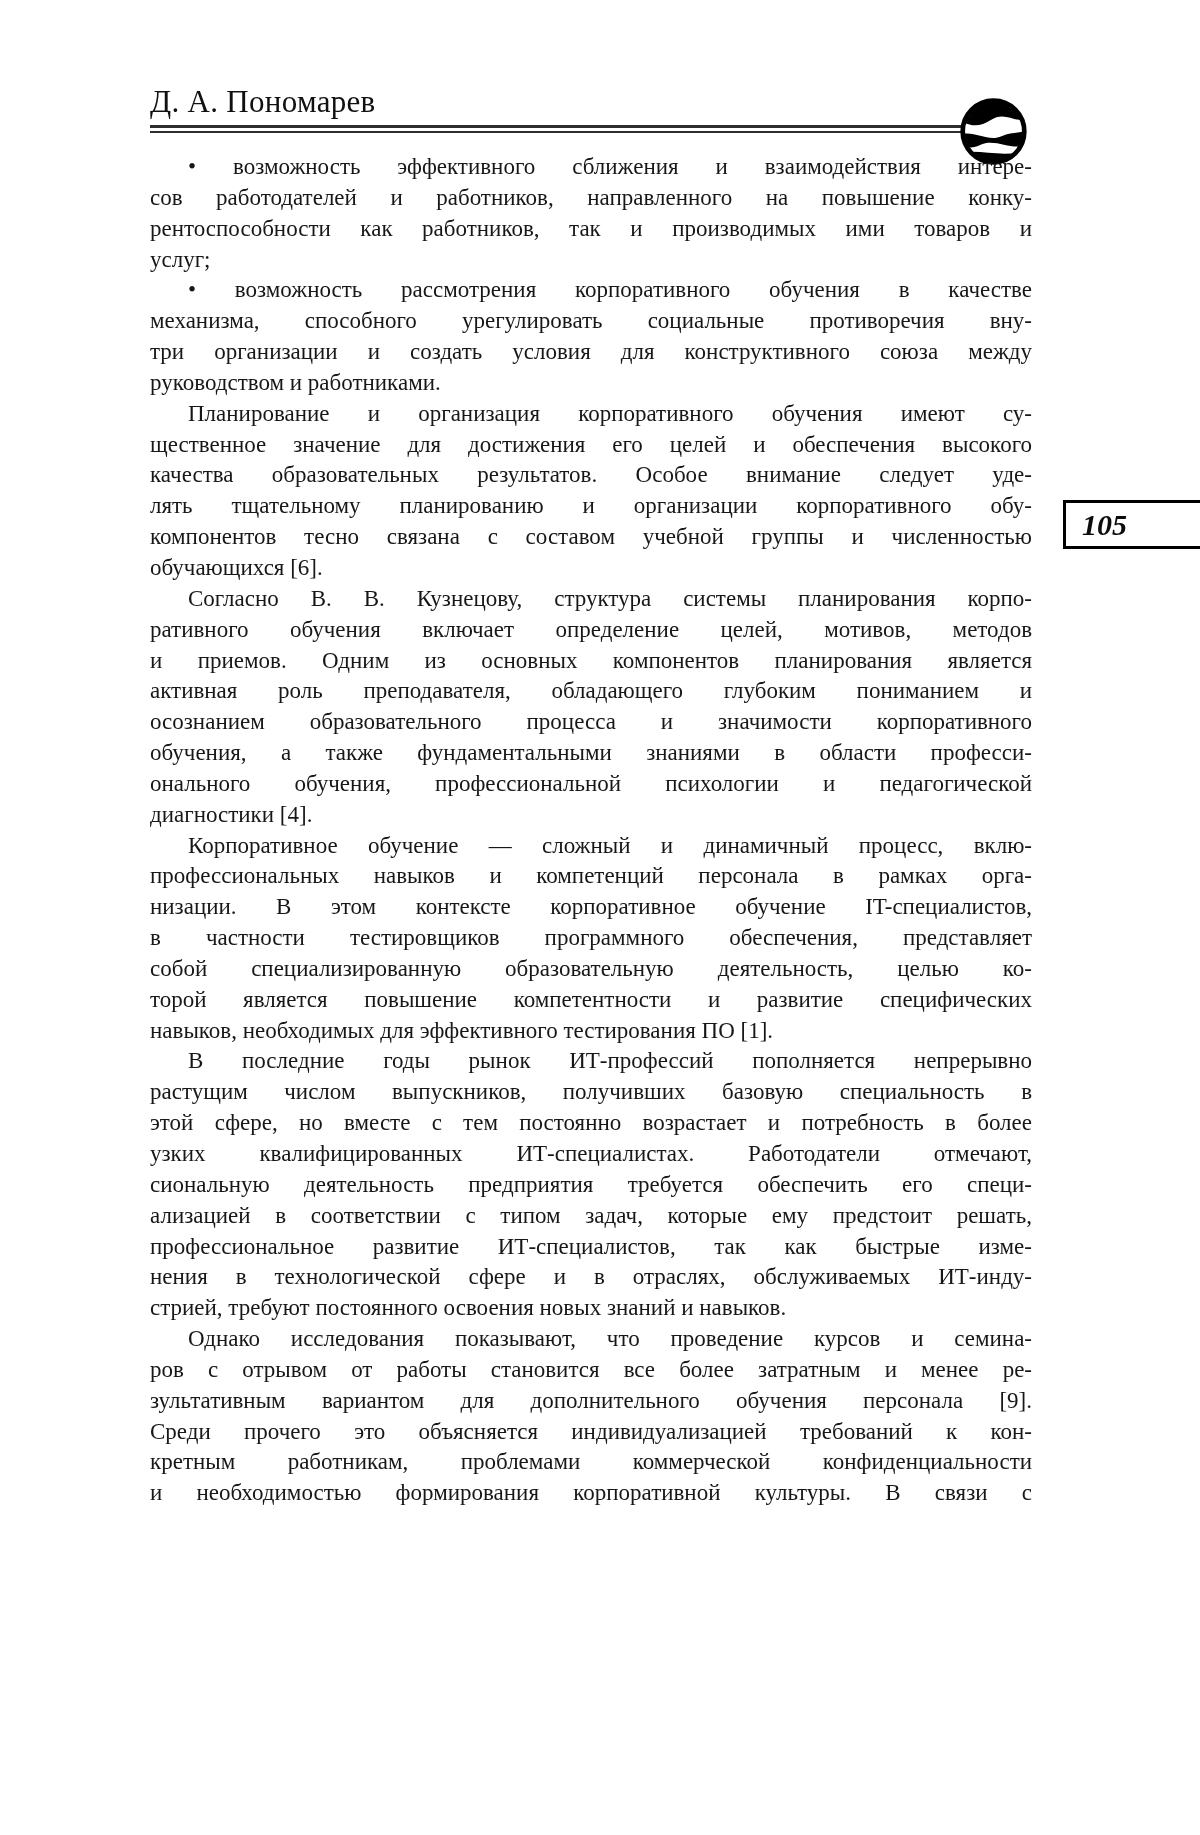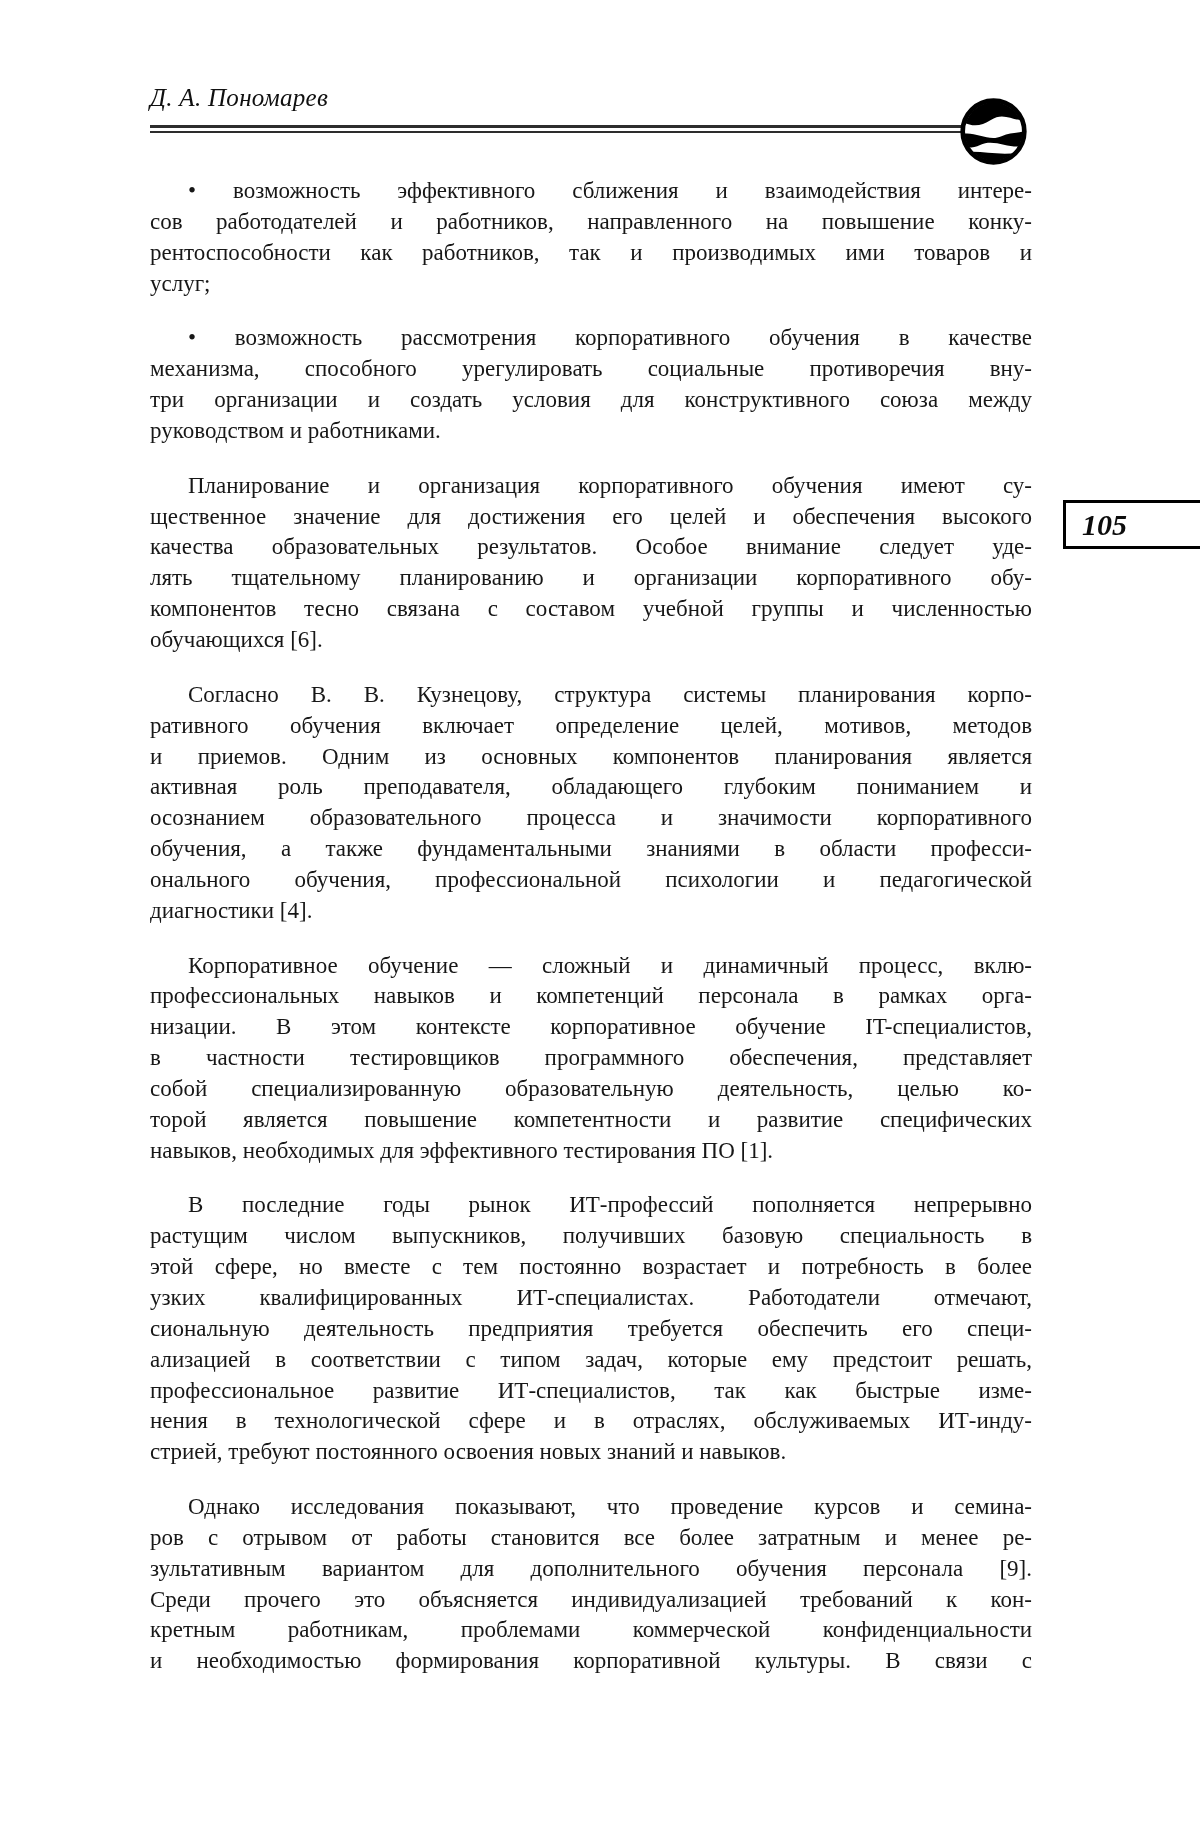--- a/index.html
+++ b/index.html
@@ -6,21 +6,21 @@
   body {
     width:1200px; height:1835px;
     background:#ffffff;
     position:relative;
     overflow:hidden;
     font-family:"Liberation Serif","DejaVu Serif",serif;
     color:#161616;
   }
   .author {
     position:absolute; left:150px; top:84px;
-    font-style:italic; font-size:25px; letter-spacing:.3px;
+    font-size:31px; letter-spacing:.3px;
     color:#101010; white-space:nowrap;
   }
   .rule {
     position:absolute; left:150px; top:125px;
     width:812px; height:3px;
     border-top:3px solid #2d2d2d;
     border-bottom:2px solid #2d2d2d;
   }
   .logo {
     position:absolute; left:960px; top:98px;
@@ -41,21 +41,21 @@
     position:absolute; left:150px; top:152px;
     width:882px;
   }
   .line {
     font-size:23px;
     height:30.85px; line-height:30.85px;
     text-align:justify; text-align-last:justify;
     overflow:hidden;
     color:#171717;
   }
-  .line.first { padding-left:38px;margin-top:24px; }
+  .line.first { padding-left:38px; }
   .line.pend  { text-align-last:left; }
 </style>
 </head>
 <body>
 
 <div class="author">Д. А. Пономарев</div>
 
 <div class="rule"></div>
 
 <div class="logo">

